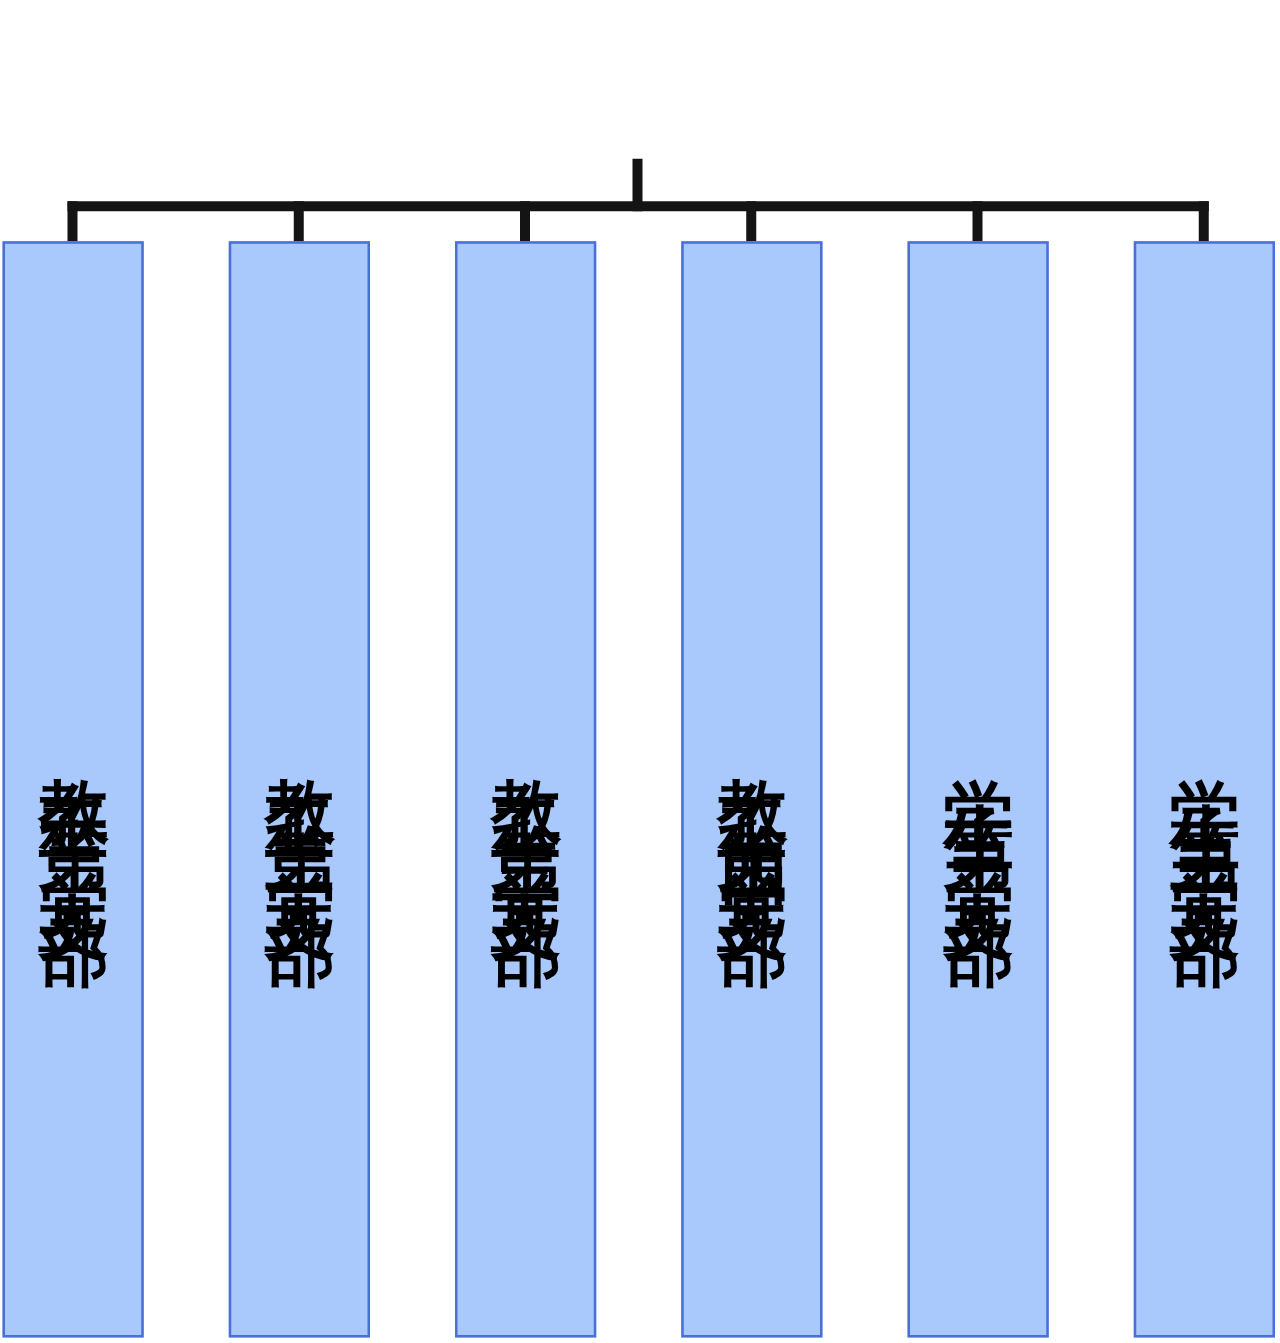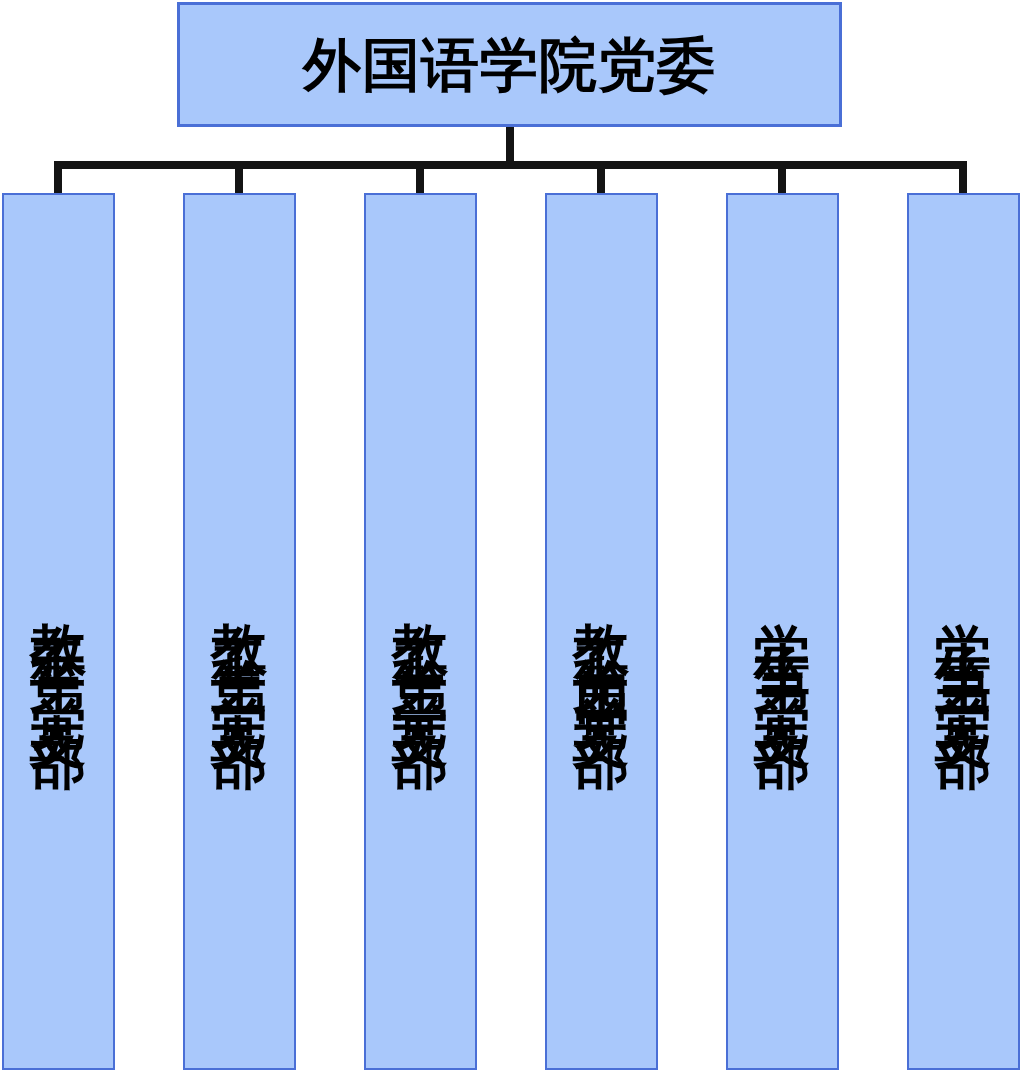--- a/index.html
+++ b/index.html
@@ -75,23 +75,20 @@
   .bn-2 { left: 364px; }
   .bn-3 { left: 545px; }
   .bn-4 { left: 726px; }
   .bn-5 { left: 907px; }
 </style>
 </head>
 <body>
 
 <div class="canvas">
 
-  <div class="node root-node">
-    <span class="root-label">外国语学院党委</span>
-  </div>
 
   <div class="connector stem"></div>
   <div class="connector bar"></div>
   <div class="connector drop drop-0"></div>
   <div class="connector drop drop-1"></div>
   <div class="connector drop drop-2"></div>
   <div class="connector drop drop-3"></div>
   <div class="connector drop drop-4"></div>
   <div class="connector drop drop-5"></div>
 

